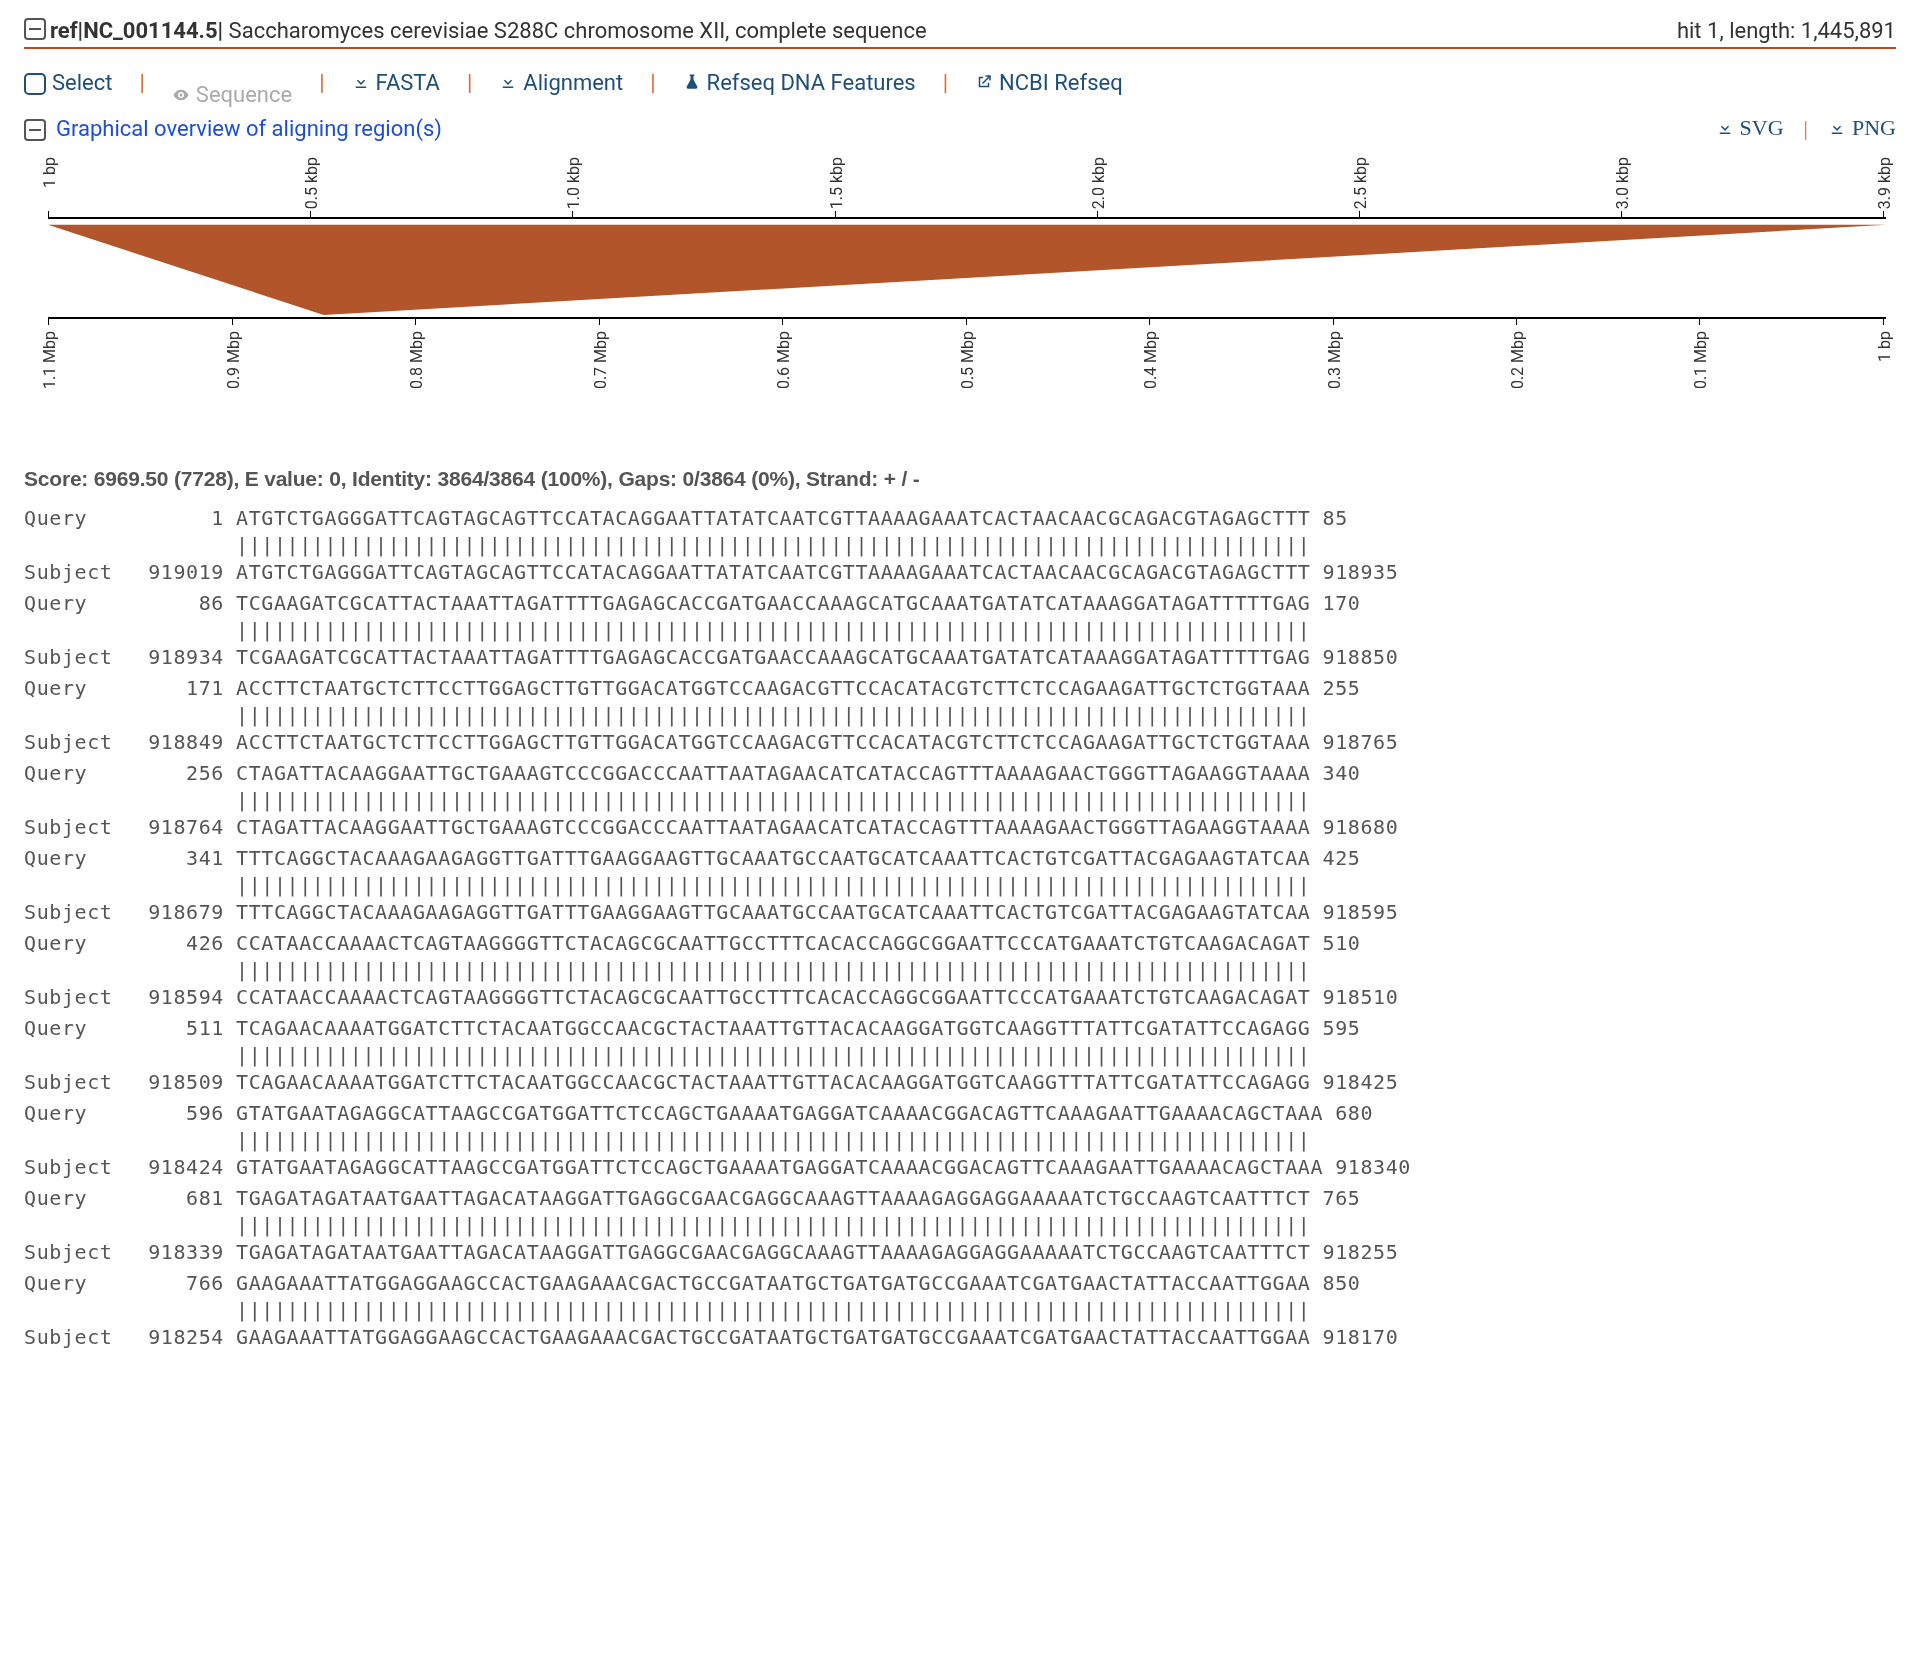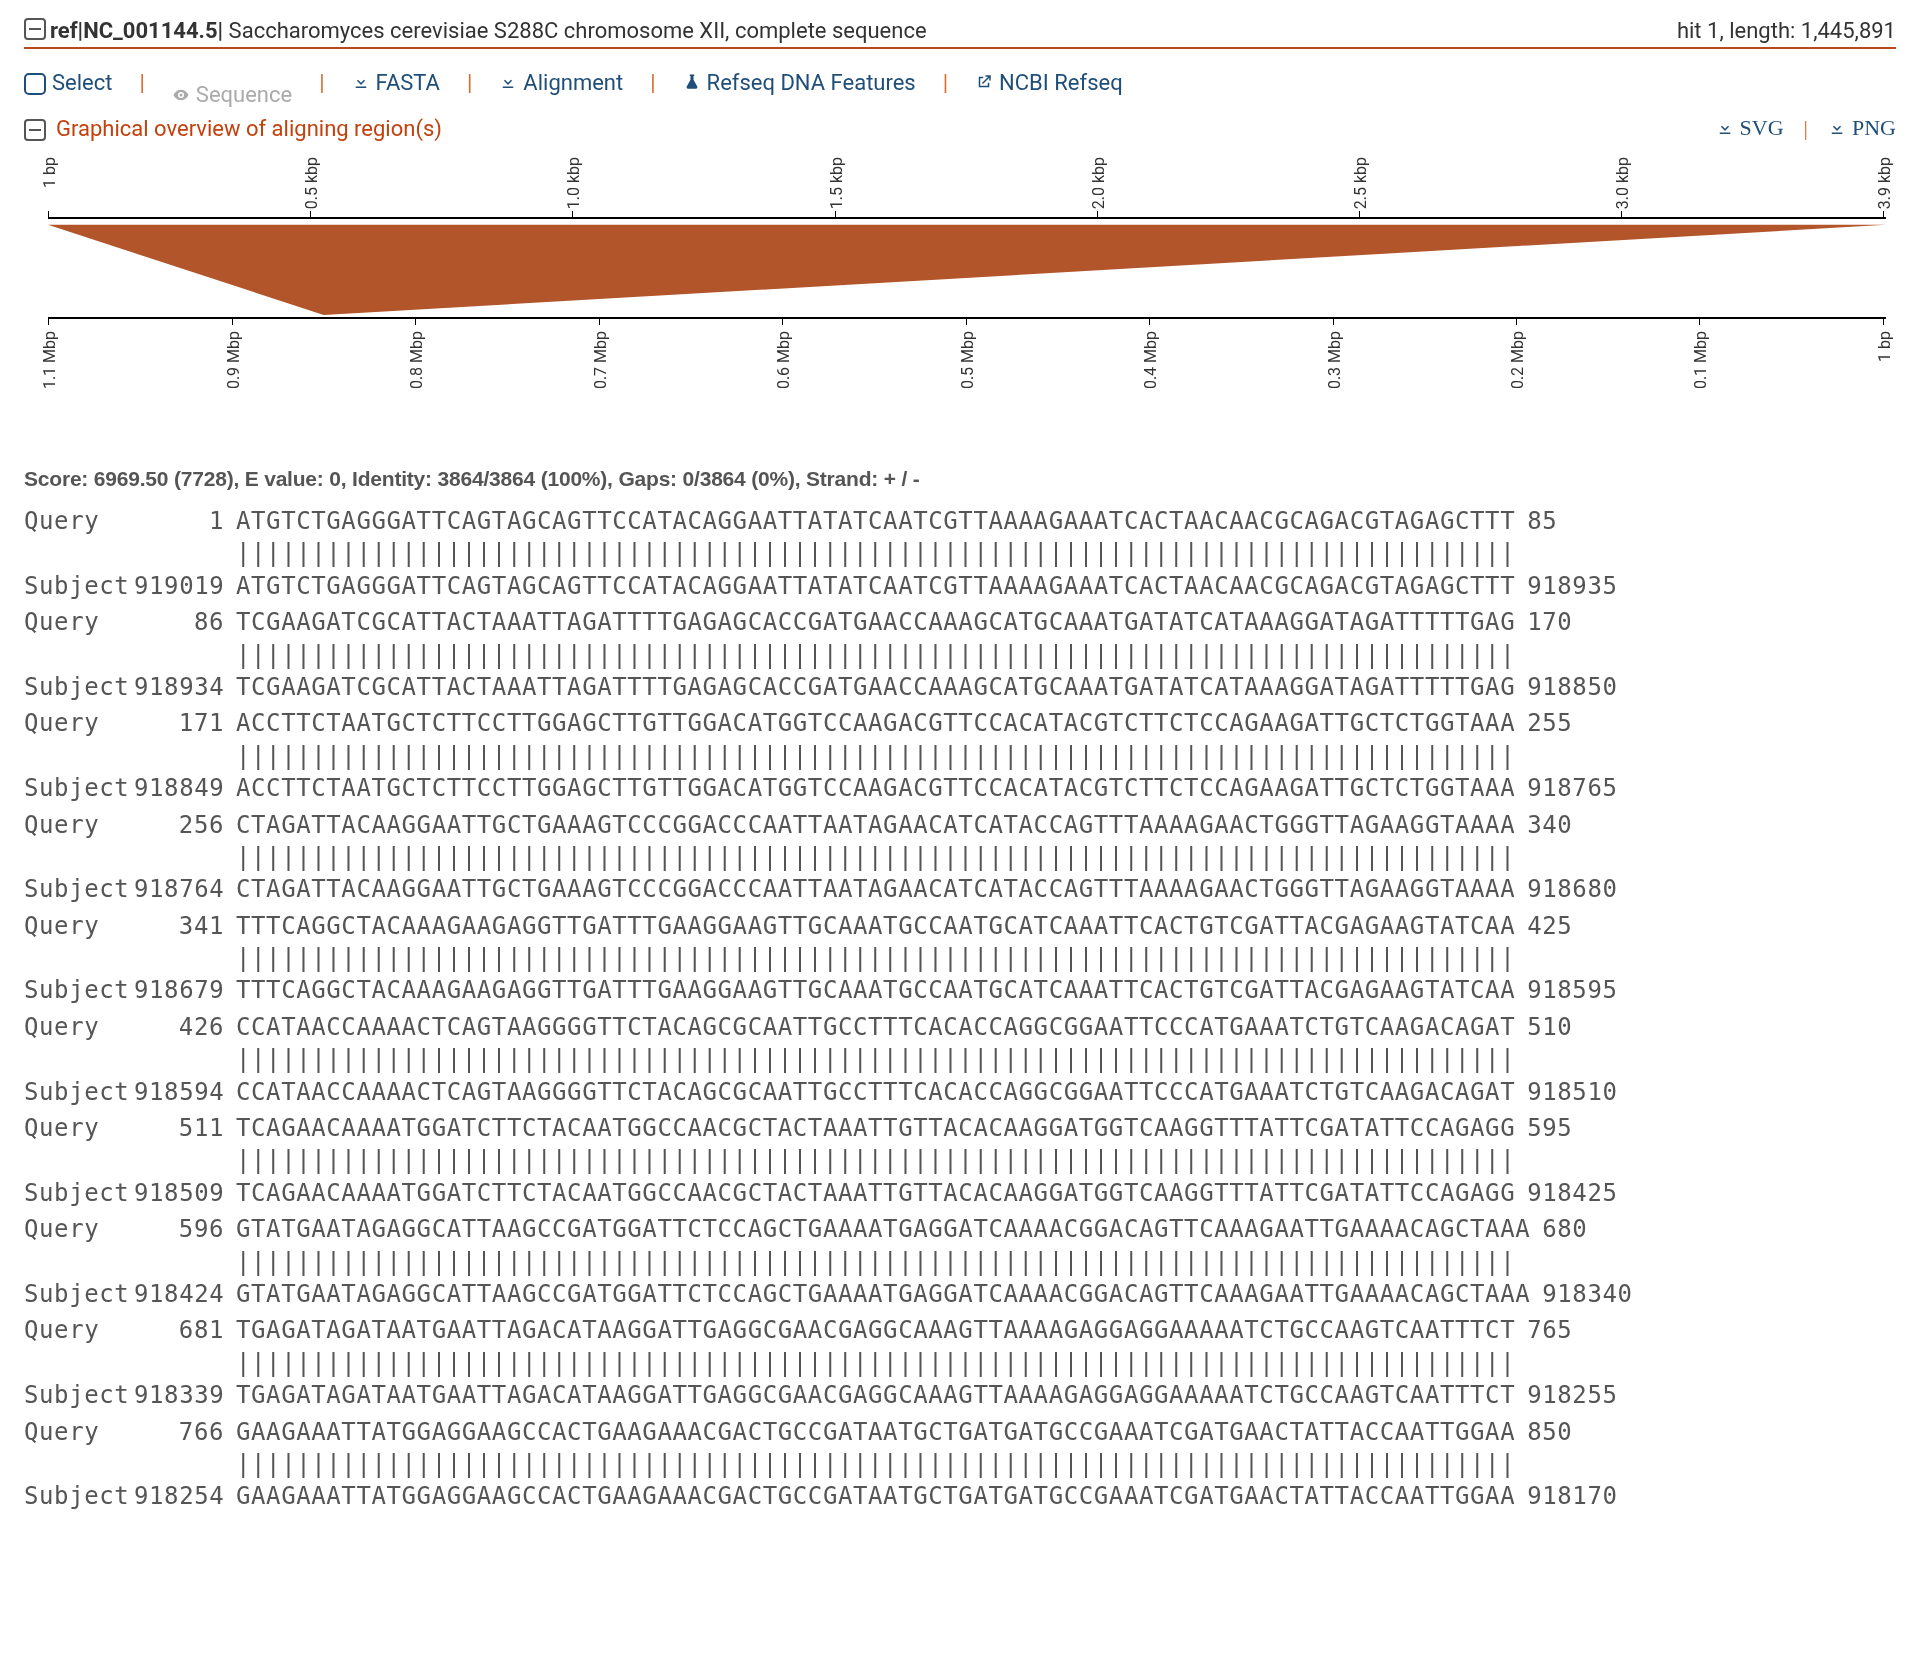--- a/index.html
+++ b/index.html
@@ -65,21 +65,21 @@
     position: relative;
     top: 2px;
   }
   .graph-header {
     display: flex;
     justify-content: space-between;
     align-items: center;
     padding: 2px 0 8px 0;
   }
   .graph-title {
-    color: #c2410c;
+    color: #1d4ed8;
     display: flex;
     align-items: center;
     gap: 6px;
   }
   .dl-links { display: flex; gap: 20px; font-family: Liberation Serif, serif; }
   svg.icon-sm { width: 18px; height: 18px; fill: currentColor; }
   .graphical {
     position: relative;
     height: 290px;
     margin: 8px 0 20px 0;
@@ -117,21 +117,21 @@
   .stats {
     font-family: Liberation Sans, sans-serif;
     color: #555;
     font-weight: 600;
     font-size: 21px;
     margin: 6px 0 14px 0;
     letter-spacing: -0.2px;
   }
   .alignment {
     font-family: "Menlo", "Consolas", monospace;
-    font-size: 24px;
+    font-size: 20px;
     color: #555;
     line-height: 1.35;
     white-space: pre;
     letter-spacing: 0.6px;
   }
   .aln-block { margin-bottom: 4px; }
   .aln-row { display: flex; }
   .aln-label { width: 110px; flex-shrink: 0; }
   .aln-start { width: 90px; text-align: right; padding-right: 12px; flex-shrink: 0; }
   .aln-seq { flex-shrink: 0; }

